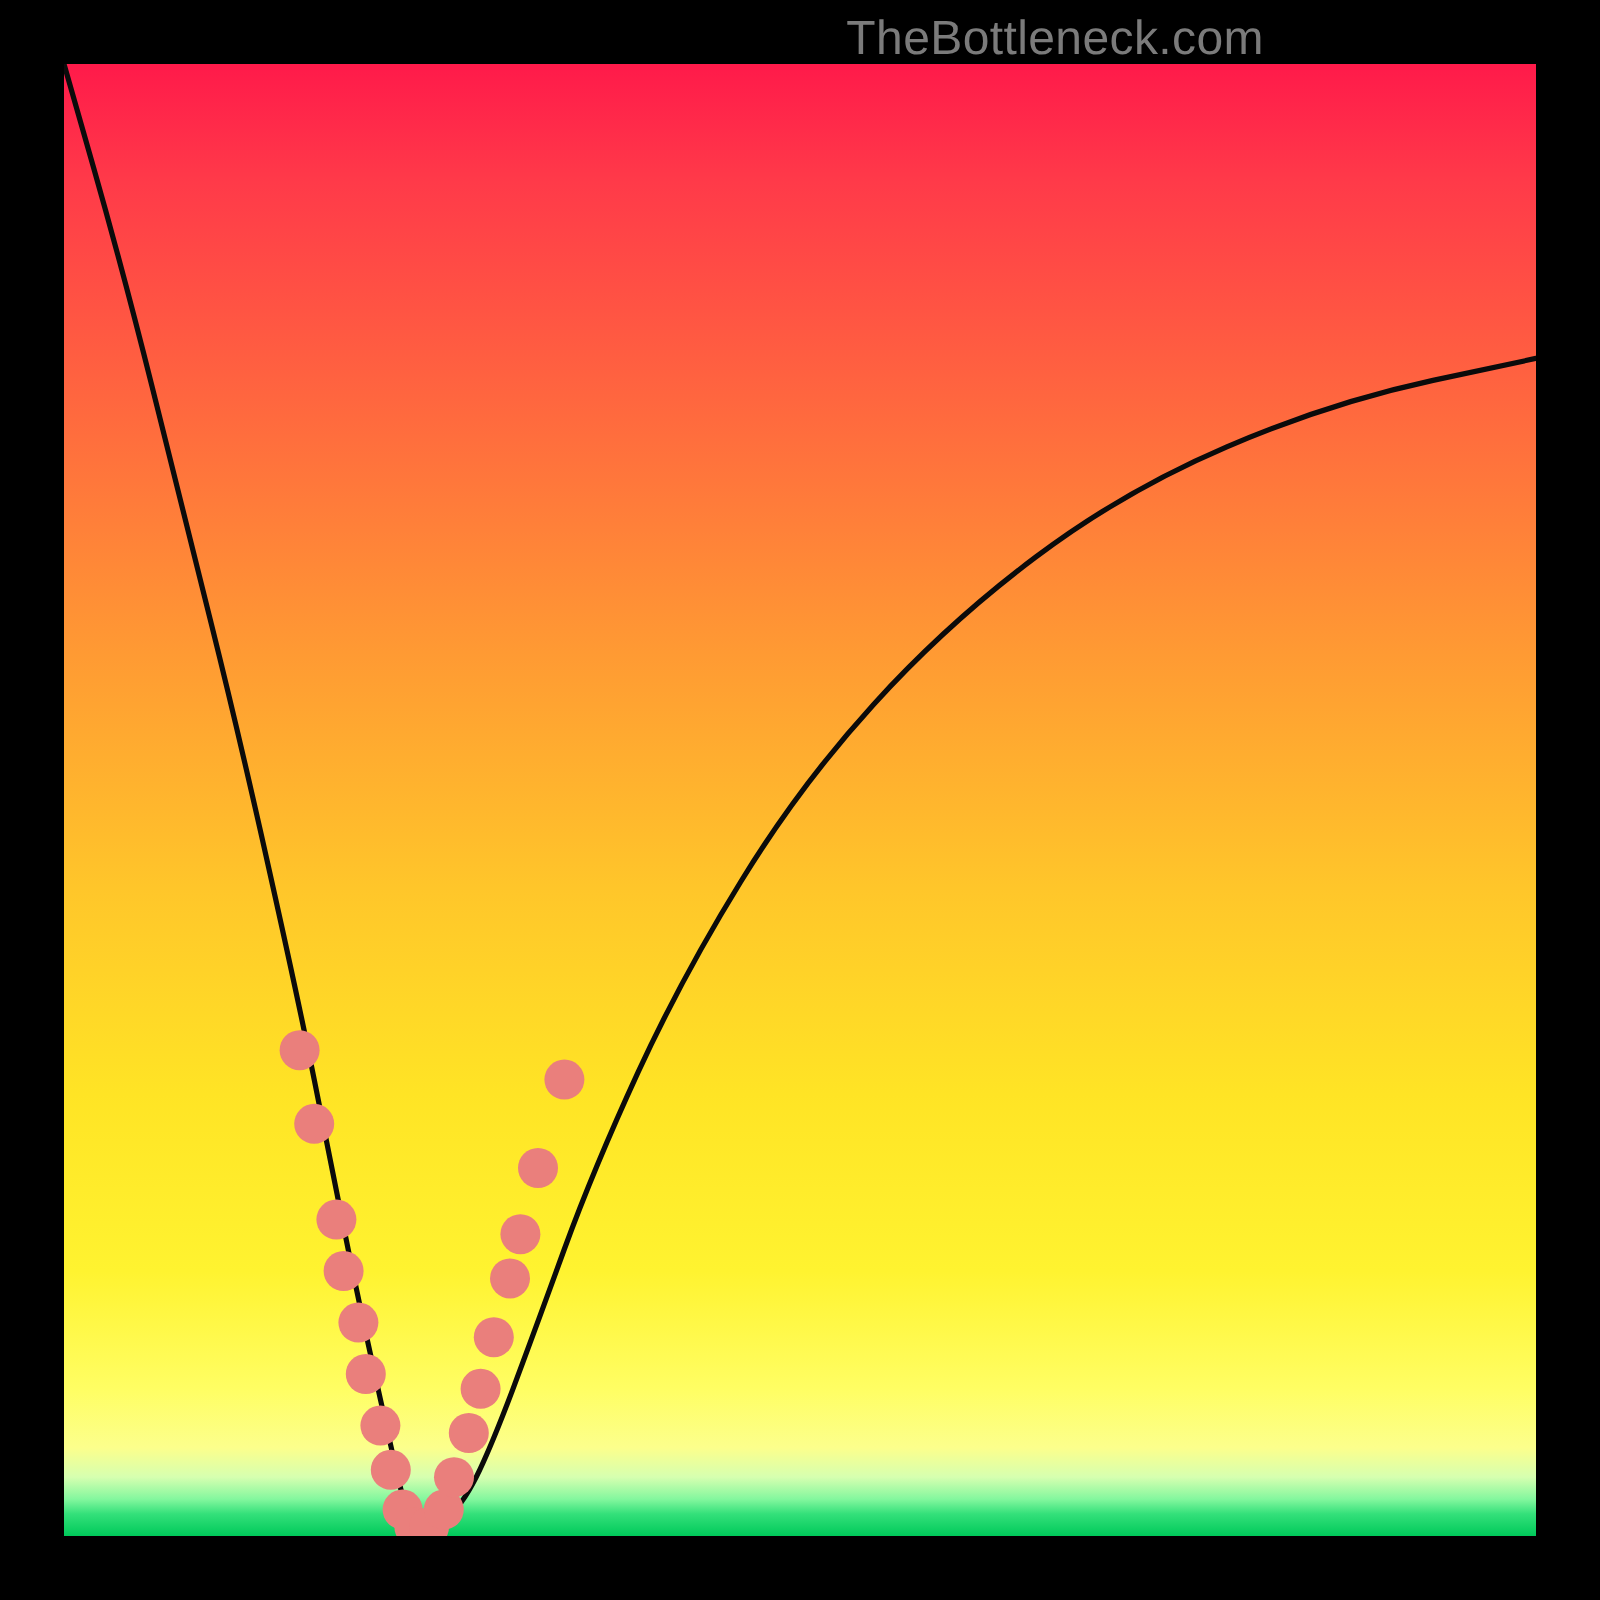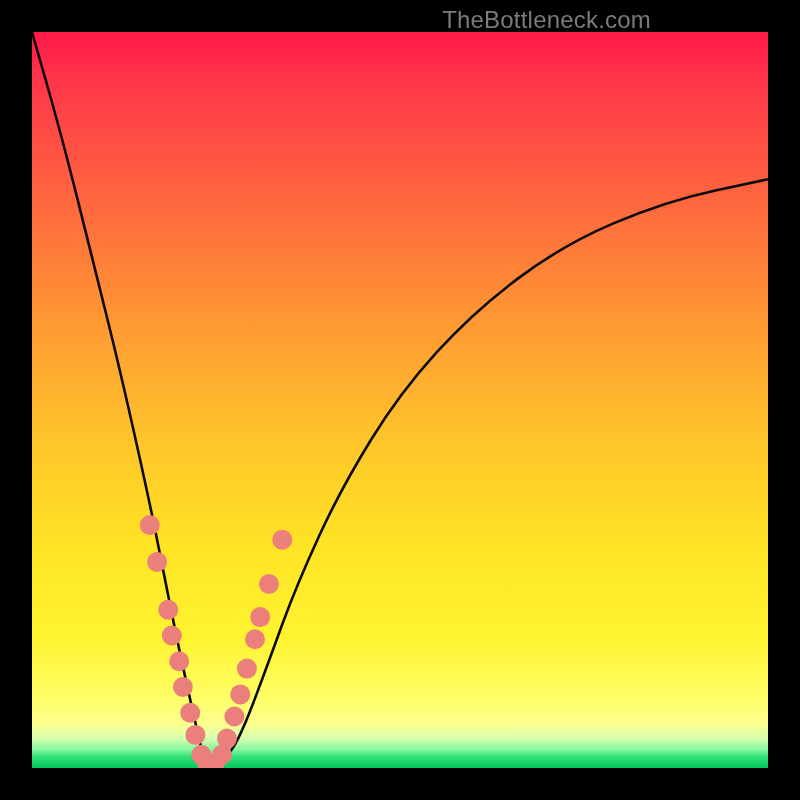--- a/index.html
+++ b/index.html
@@ -11,21 +11,20 @@
     background: #000;
     font-family: Arial, Helvetica, sans-serif;
   }
   .frame {
     position: absolute;
     top: 0;
     left: 0;
     width: 644px;
     height: 800px;
     background: #000;
-    padding-left: 19px;
   }
   .plot {
     position: absolute;
     top: 32px;
     left: 32px;
     width: 736px;
     height: 736px;
     overflow: hidden;
     
     background: linear-gradient(

